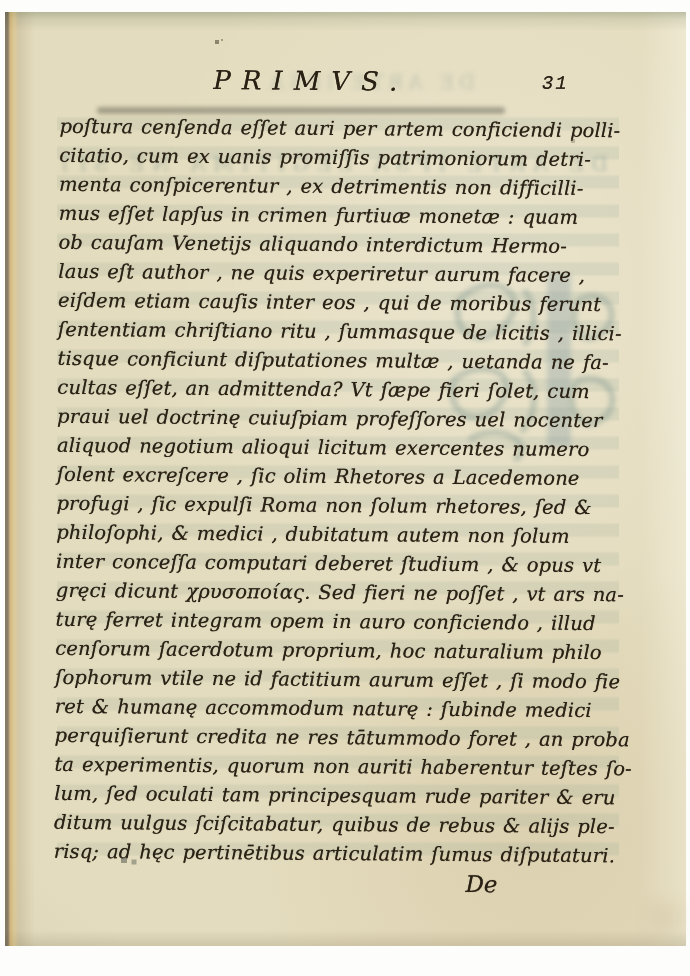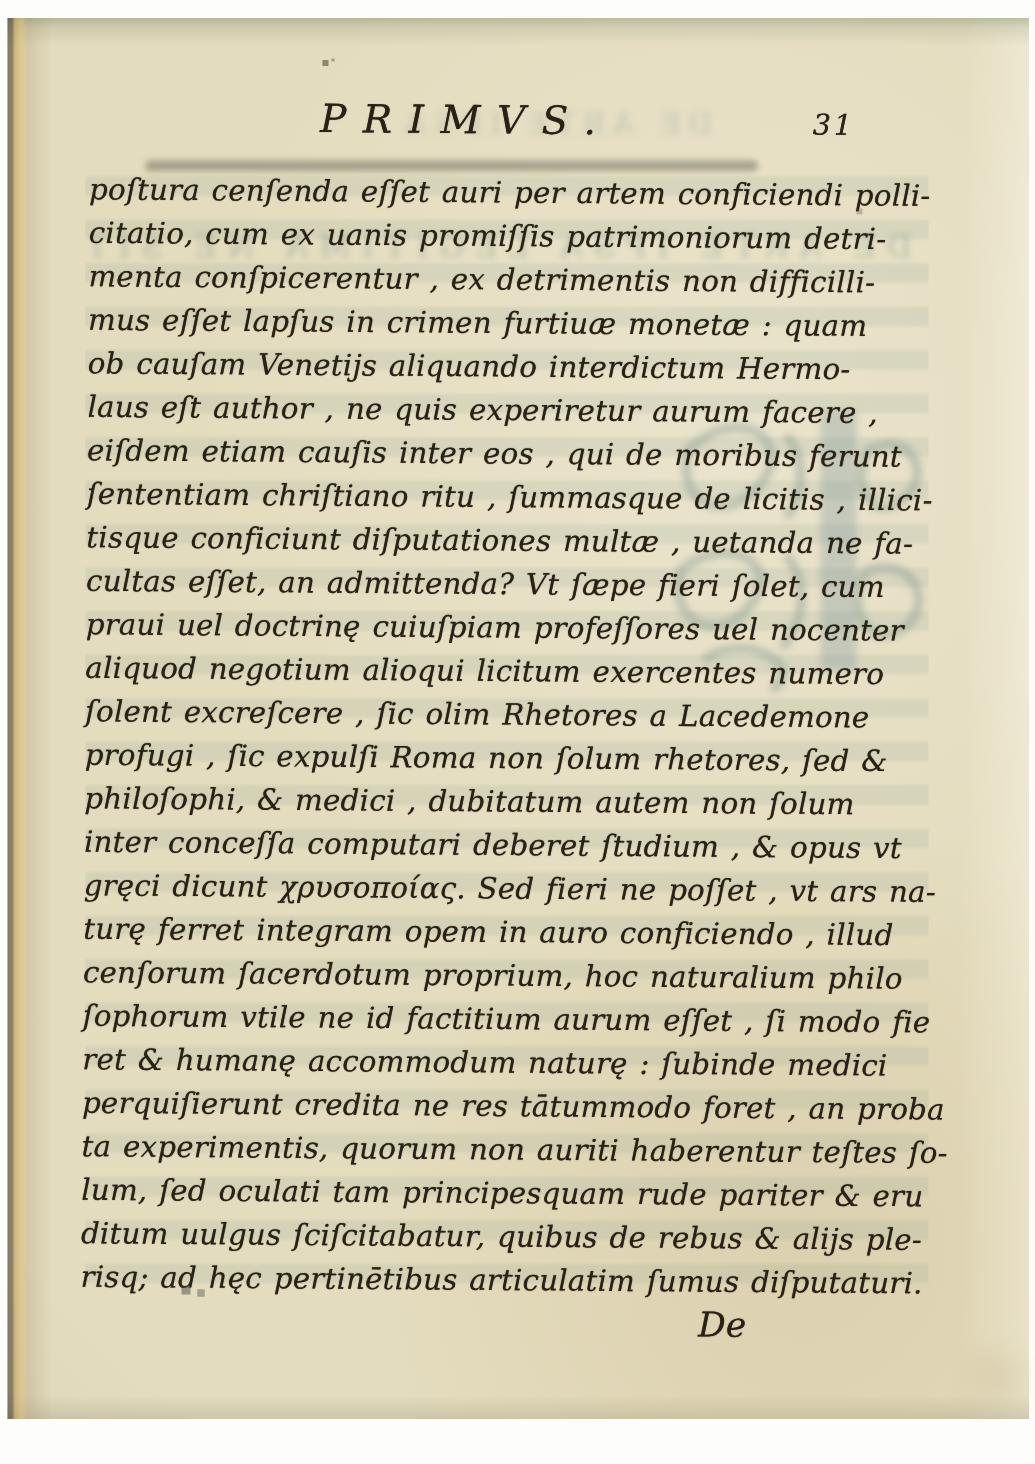--- a/index.html
+++ b/index.html
@@ -58,21 +58,21 @@
     transform:rotate(.45deg);transform-origin:18px 0;color:var(--ink);
   }
   .headrow{position:relative;height:52px;}
   .headline{
     position:absolute;left:0;right:60px;text-align:center;top:8px;
     font-style:italic;font-size:26px;letter-spacing:11px;
     text-shadow:0 0 .6px rgba(42,33,21,.8);
   }
   .folio{
     position:absolute;left:482px;top:13px;font-style:italic;font-size:19px;
-    letter-spacing:2px;text-shadow:0 0 .5px rgba(42,33,21,.8);
+    letter-spacing:2px;text-shadow:0 0 .5px rgba(42,33,21,.8);font-family:Liberation Mono, monospace;
   }
   .bodytext{margin-top:4px;}
   .line{
     font-style:italic;font-size:19.5px;line-height:29px;white-space:nowrap;
     letter-spacing:.15px;word-spacing:1.5px;
     text-shadow:0 0 .7px rgba(42,33,21,.75);
   }
   .catchword{
     font-style:italic;font-size:23px;line-height:30px;text-align:right;
     margin-right:118px;text-shadow:0 0 .7px rgba(42,33,21,.8);

